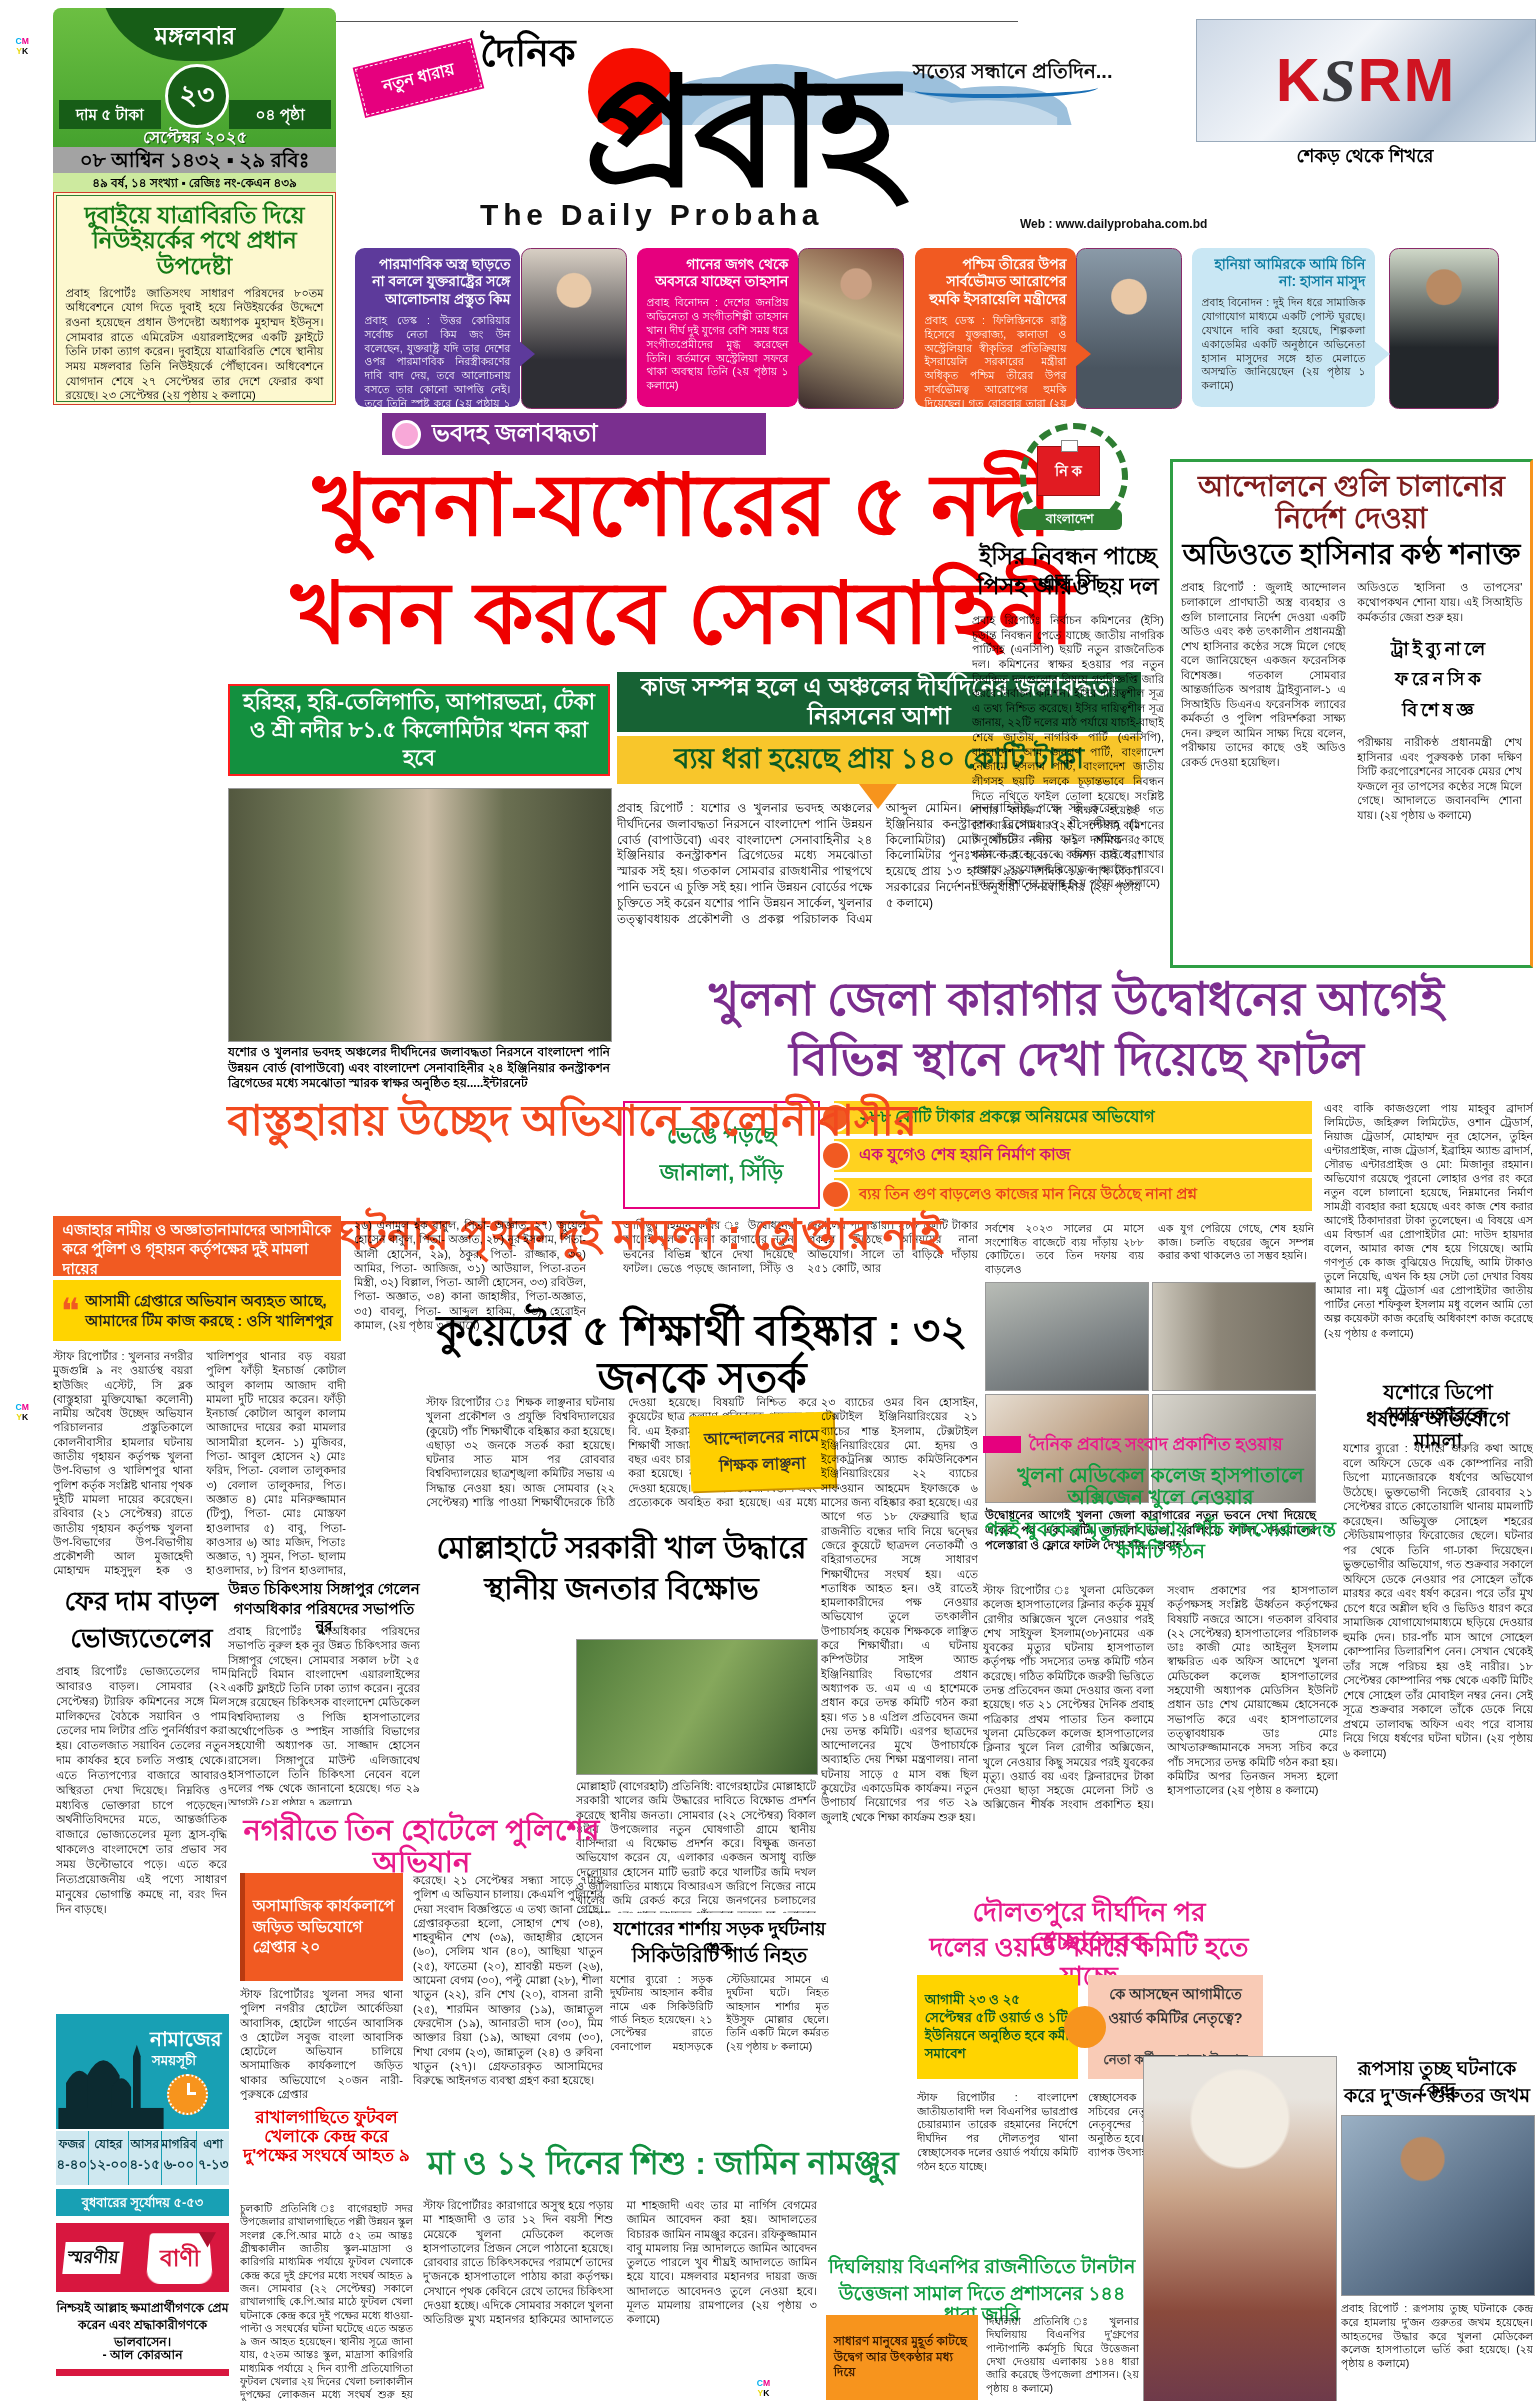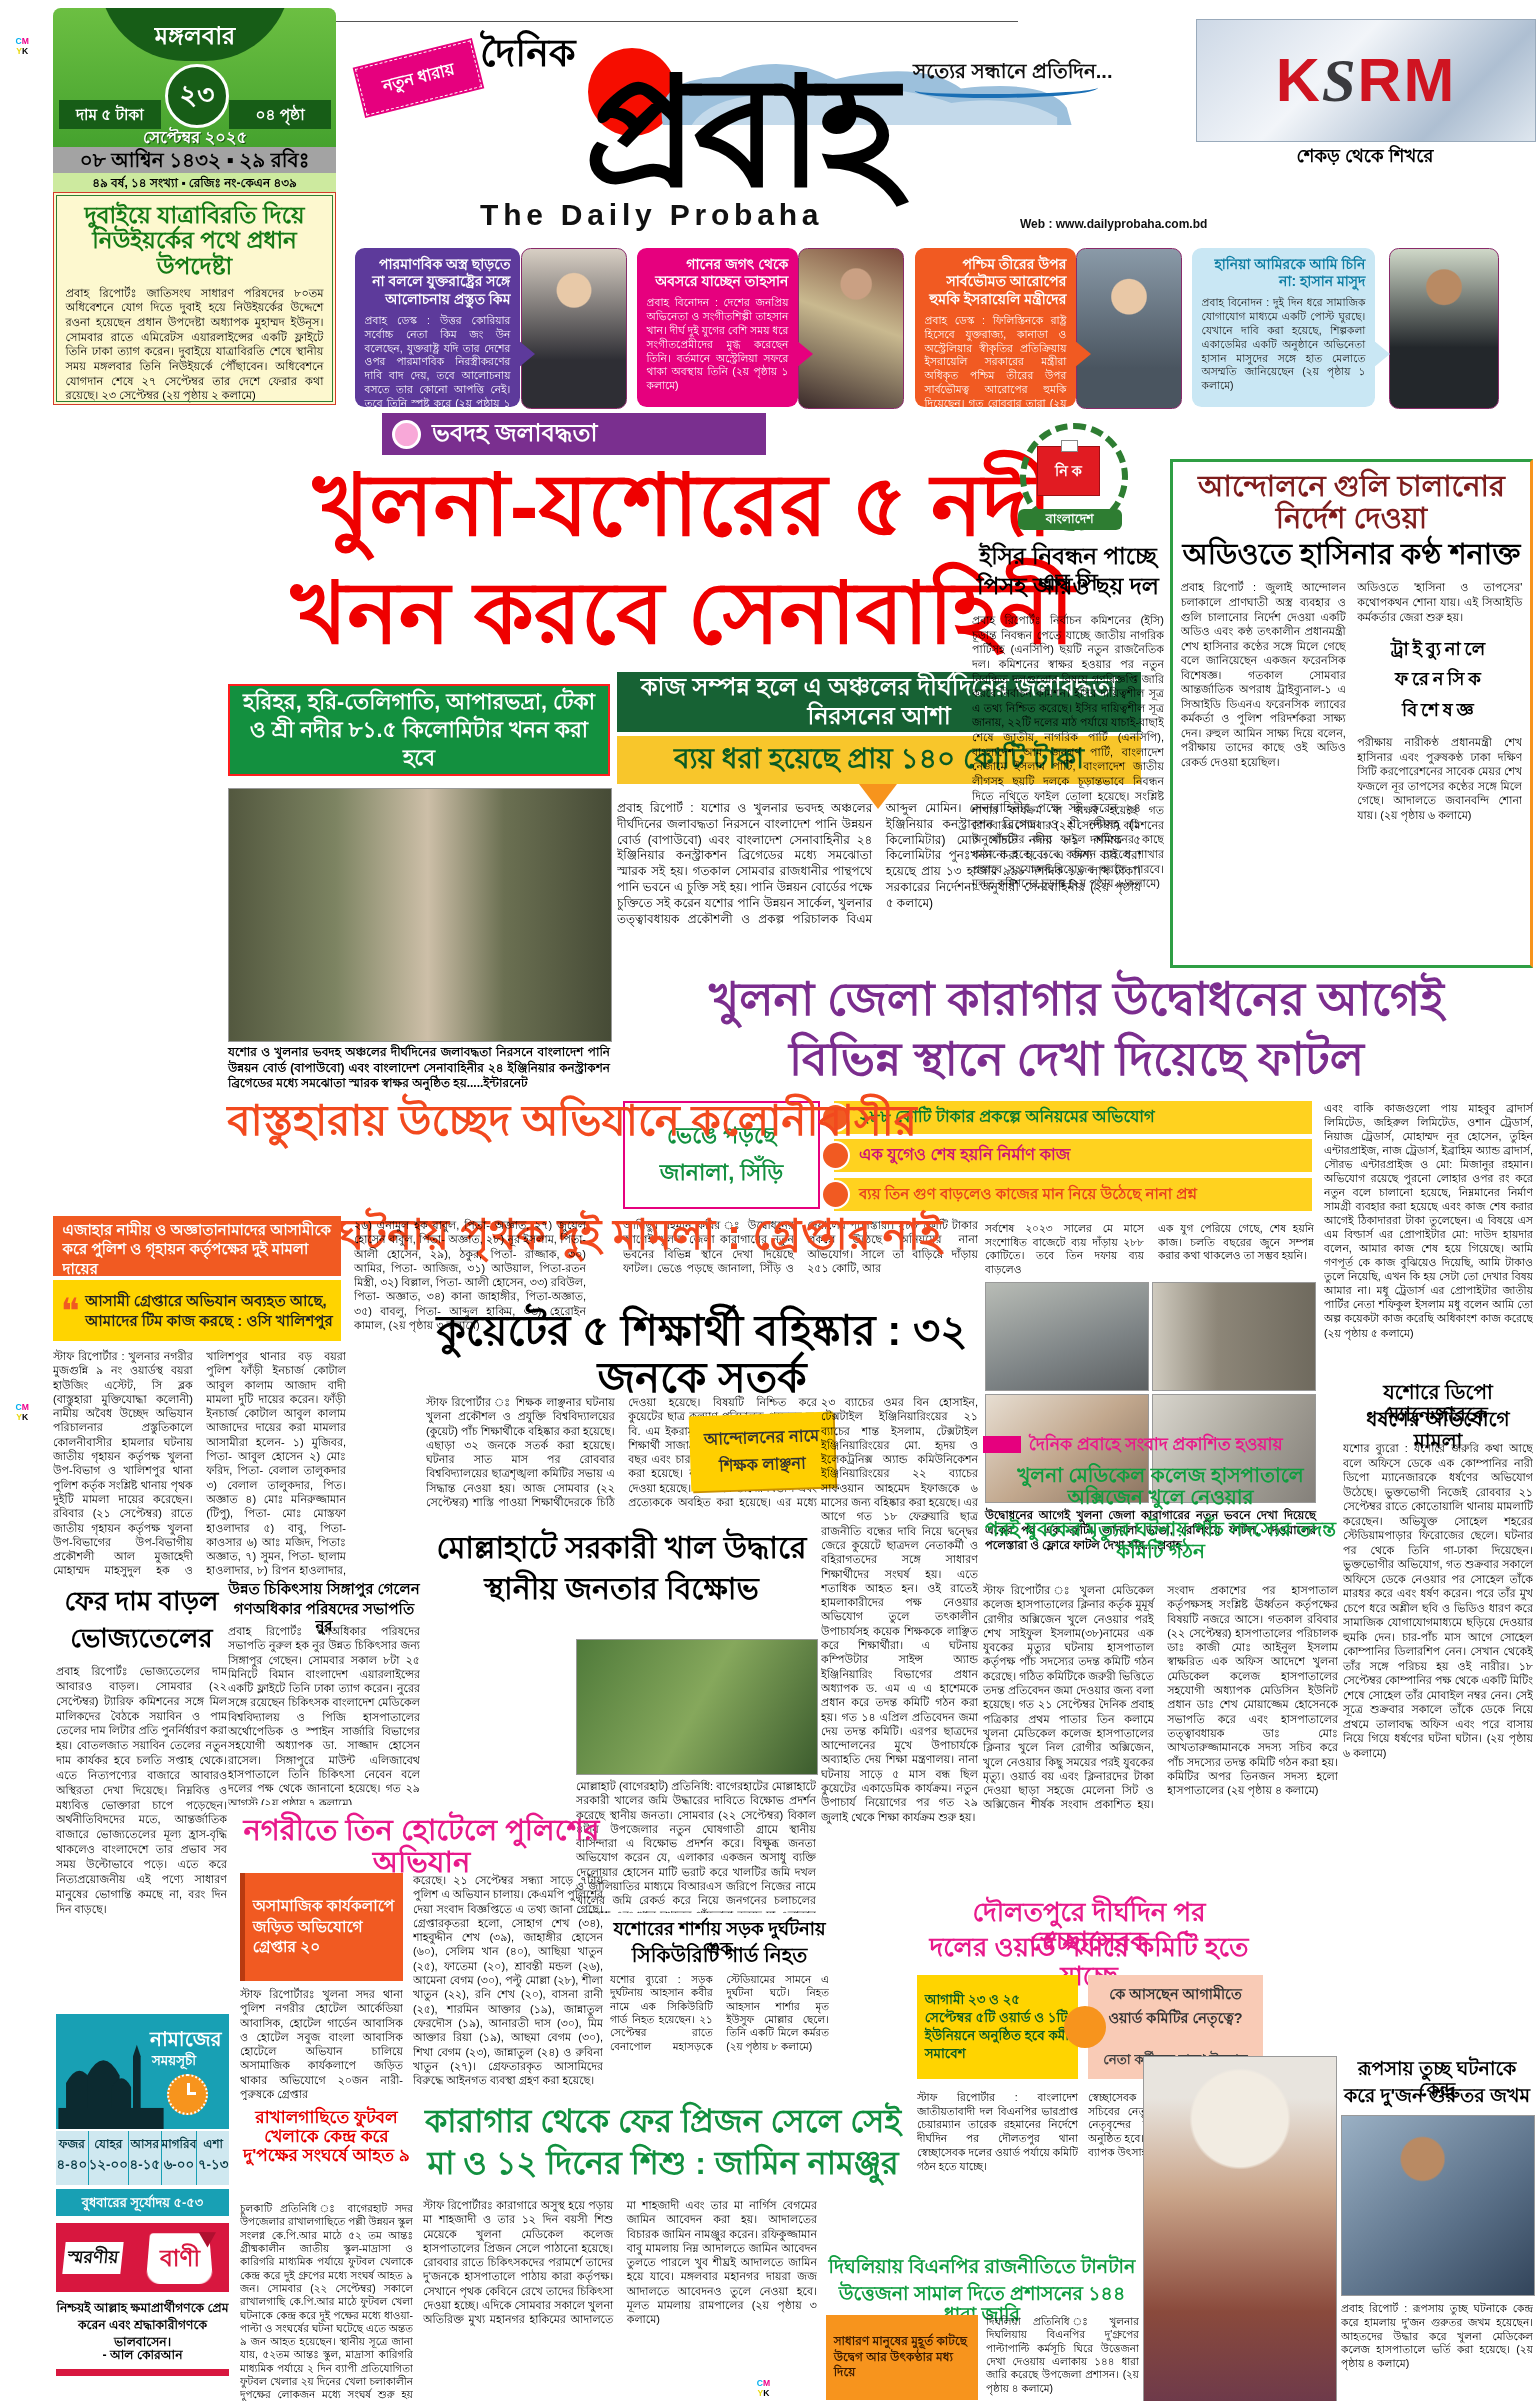--- a/index.html
+++ b/index.html
@@ -288,21 +288,20 @@
   <div class="abs j ovh" style="left:413px;top:1873px;width:190px;height:227px;font-size:11px;line-height:1.3">করেছে। ২১ সেপ্টেম্বর সন্ধ্যা সাড়ে ৭টায় পুলিশ এ অভিযান চালায়। কেএমপি পুলিশের দেয়া সংবাদ বিজ্ঞপ্তিতে এ তথ্য জানা গেছে। গ্রেপ্তারকৃতরা হলো, সোহাগ শেখ (৩৪), শাহবুদ্দীন শেখ (৩৯), জাহাঙ্গীর হোসেন (৬০), সেলিম খান (৪০), আছিয়া খাতুন (২৫), ফাতেমা (২০), শ্রাবন্তী মন্ডল (২৬), আমেনা বেগম (৩০), পল্টু মোল্লা (২৮), শীলা খাতুন (২২), রনি শেখ (২০), বাসনা রানী (২৫), শারমিন আক্তার (১৯), জান্নাতুল ফেরদৌস (১৯), আনারতী দাস (৩০), মিম আক্তার রিয়া (১৯), আছমা বেগম (৩০), শিখা বেগম (২৩), জান্নাতুল (২৪) ও রুবিনা খাতুন (২৭)। গ্রেফতারকৃত আসামিদের বিরুদ্ধে আইনগত ব্যবস্থা গ্রহণ করা হয়েছে।</div>
   <div class="abs j ovh" style="left:240px;top:1987px;width:163px;height:113px;font-size:11px;line-height:1.3">স্টাফ রিপোর্টারঃ খুলনা সদর থানা পুলিশ নগরীর হোটেল আর্কেডিয়া আবাসিক, হোটেল গার্ডেন আবাসিক ও হোটেল সবুজ বাংলা আবাসিক হোটেলে অভিযান চালিয়ে অসামাজিক কার্যকলাপে জড়িত থাকার অভিযোগে ২০জন নারী-পুরুষকে গ্রেপ্তার</div>
 
   <div class="abs c hl" style="left:240px;top:2108px;width:173px;font-size:17px;color:#e60000">রাখালগাছিতে ফুটবল খেলাকে কেন্দ্র করে দু'পক্ষের সংঘর্ষে আহত ৯</div>
   <div class="abs j ovh" style="left:240px;top:2202px;width:173px;height:200px;font-size:10.4px;line-height:1.28">চুলকাটি প্রতিনিধি ঃ বাগেরহাট সদর উপজেলার রাখালগাছিতে পল্লী উন্নয়ন স্কুল সংলগ্ন কে.পি.আর মাঠে ৫২ তম আন্তঃ গ্রীষ্মকালীন জাতীয় স্কুল-মাদ্রাসা ও কারিগরি মাধ্যমিক পর্যায়ে ফুটবল খেলাকে কেন্দ্র করে দুই গ্রুপের মধ্যে সংঘর্ষ আহত ৯ জন। সোমবার (২২ সেপ্টেম্বর) সকালে রাখালগাছি কে.পি.আর মাঠে ফুটবল খেলা ঘটনাকে কেন্দ্র করে দুই পক্ষের মধ্যে ধাওয়া-পাল্টা ও সংঘর্ষের ঘটনা ঘটেছে এতে অন্তত ৯ জন আহত হয়েছেন। স্থানীয় সূত্রে জানা যায়, ৫২তম আন্তঃ স্কুল, মাদ্রাসা কারিগরি মাধ্যমিক পর্যায়ে ২ দিন ব্যাপী প্রতিযোগিতা ফুটবল খেলার ২য় দিনের খেলা চলাকালীন দুপক্ষের লোকজন মধ্যে সংঘর্ষ শুরু হয় ঘণ্টাব্যাপী এ সংঘর্ষে প্রতিপক্ষের মারধরে অন্তত ৯ জন গুরুতর আহত হন। এ সংঘর্ষ থামাতে চেষ্টা করেও ব্যর্থ স্থানীয় জনতা। পরে পরিস্থিতি নিয়ন্ত্রণে আসে এ ঘটনায় এলাকায় আতঙ্ক বিরাজ করছে। আহতদের উদ্ধার করে বাগেরহাট সদর হাসপাতালে চিকিৎসা দেওয়া হয়েছে। এ রিপোর্ট করা পর্যন্ত সংঘর্ষের বিষয়টি আইনি প্রক্রিয়াধীন রয়েছে।</div>
 
   <div class="abs c hl" style="left:610px;top:1919px;width:219px;font-size:18px;color:#000">যশোরের শার্শায় সড়ক দুর্ঘটনায় এক</div>
   <div class="abs c hl" style="left:610px;top:1944px;width:219px;font-size:20px;color:#000000">সিকিউরিটি গার্ড নিহত</div>
   <div class="abs j cols2 ovh" style="left:610px;top:1973px;width:219px;height:121px;font-size:10.4px;line-height:1.28">যশোর ব্যুরো : সড়ক দুর্ঘটনায় আহসান কবীর নামে এক সিকিউরিটি গার্ড নিহত হয়েছেন। ২১ সেপ্টেম্বর রাতে বেনাপোল মহাসড়কে স্টেডিয়ামের সামনে এ দুর্ঘটনা ঘটে। নিহত আহসান শার্শার মৃত ইউসুফ মোল্লার ছেলে। তিনি একটি মিলে কর্মরত (২য় পৃষ্ঠায় ৮ কলামে)</div>
 
-  <div class="abs c hl" style="left:423px;top:2104px;width:480px;font-size:32px;color:#12903f">কারাগার থেকে ফের প্রিজন সেলে সেই</div>
   <div class="abs c hl" style="left:423px;top:2146px;width:480px;font-size:32px;color:#12903f">মা ও ১২ দিনের শিশু : জামিন নামঞ্জুর</div>
   <div class="abs j cols2 ovh" style="left:423px;top:2198px;width:394px;height:202px;font-size:11px;line-height:1.3">স্টাফ রিপোর্টারঃ কারাগারে অসুস্থ হয়ে পড়ায় মা শাহজাদী ও তার ১২ দিন বয়সী শিশু মেয়েকে খুলনা মেডিকেল কলেজ হাসপাতালের প্রিজন সেলে পাঠানো হয়েছে। রোববার রাতে চিকিৎসকদের পরামর্শে তাদের দু'জনকে হাসপাতালে পাঠায় কারা কর্তৃপক্ষ। সেখানে পৃথক কেবিনে রেখে তাদের চিকিৎসা দেওয়া হচ্ছে। এদিকে সোমবার সকালে খুলনা অতিরিক্ত মুখ্য মহানগর হাকিমের আদালতে মা শাহজাদী এবং তার মা নার্গিস বেগমের জামিন আবেদন করা হয়। আদালতের বিচারক জামিন নামঞ্জুর করেন। রফিকুজ্জামান বাবু মামলায় নিম্ন আদালতে জামিন আবেদন তুলতে পারলে খুব শীঘ্রই আদালতে জামিন হয়ে যাবে। মঙ্গলবার মহানগর দায়রা জজ আদালতে আবেদনও তুলে নেওয়া হবে। মূলত মামলায় রামপালের (২য় পৃষ্ঠায় ৩ কলামে)</div>
 
   <div class="abs c hl" style="left:826px;top:2256px;width:312px;font-size:19px;color:#0f9d3f">দিঘলিয়ায় বিএনপির রাজনীতিতে টানটান</div>
   <div class="abs c hl" style="left:826px;top:2283px;width:312px;font-size:19px;color:#0f9d3f">উত্তেজনা সামাল দিতে প্রশাসনের ১৪৪ ধারা জারি</div>
   <div class="abs" style="left:826px;top:2315px;width:152px;height:85px;background:#f7941d;display:flex;align-items:center;padding:3.8px 7.7px;box-sizing:border-box">
     <span class="b" style="font-size:12px;line-height:1.3;color:#3a1a00">সাধারণ মানুষের মুহূর্ত কাটছে উদ্বেগ আর উৎকণ্ঠার মধ্য দিয়ে</span>
   </div>
   <div class="abs j ovh" style="left:986px;top:2315px;width:153px;height:85px;font-size:10.4px;line-height:1.28">দিঘলিয়া প্রতিনিধি ঃ খুলনার দিঘলিয়ায় বিএনপির দু'গ্রুপের পাল্টাপাল্টি কর্মসূচি ঘিরে উত্তেজনা দেখা দেওয়ায় এলাকায় ১৪৪ ধারা জারি করেছে উপজেলা প্রশাসন। (২য় পৃষ্ঠায় ৪ কলামে)</div>
 

